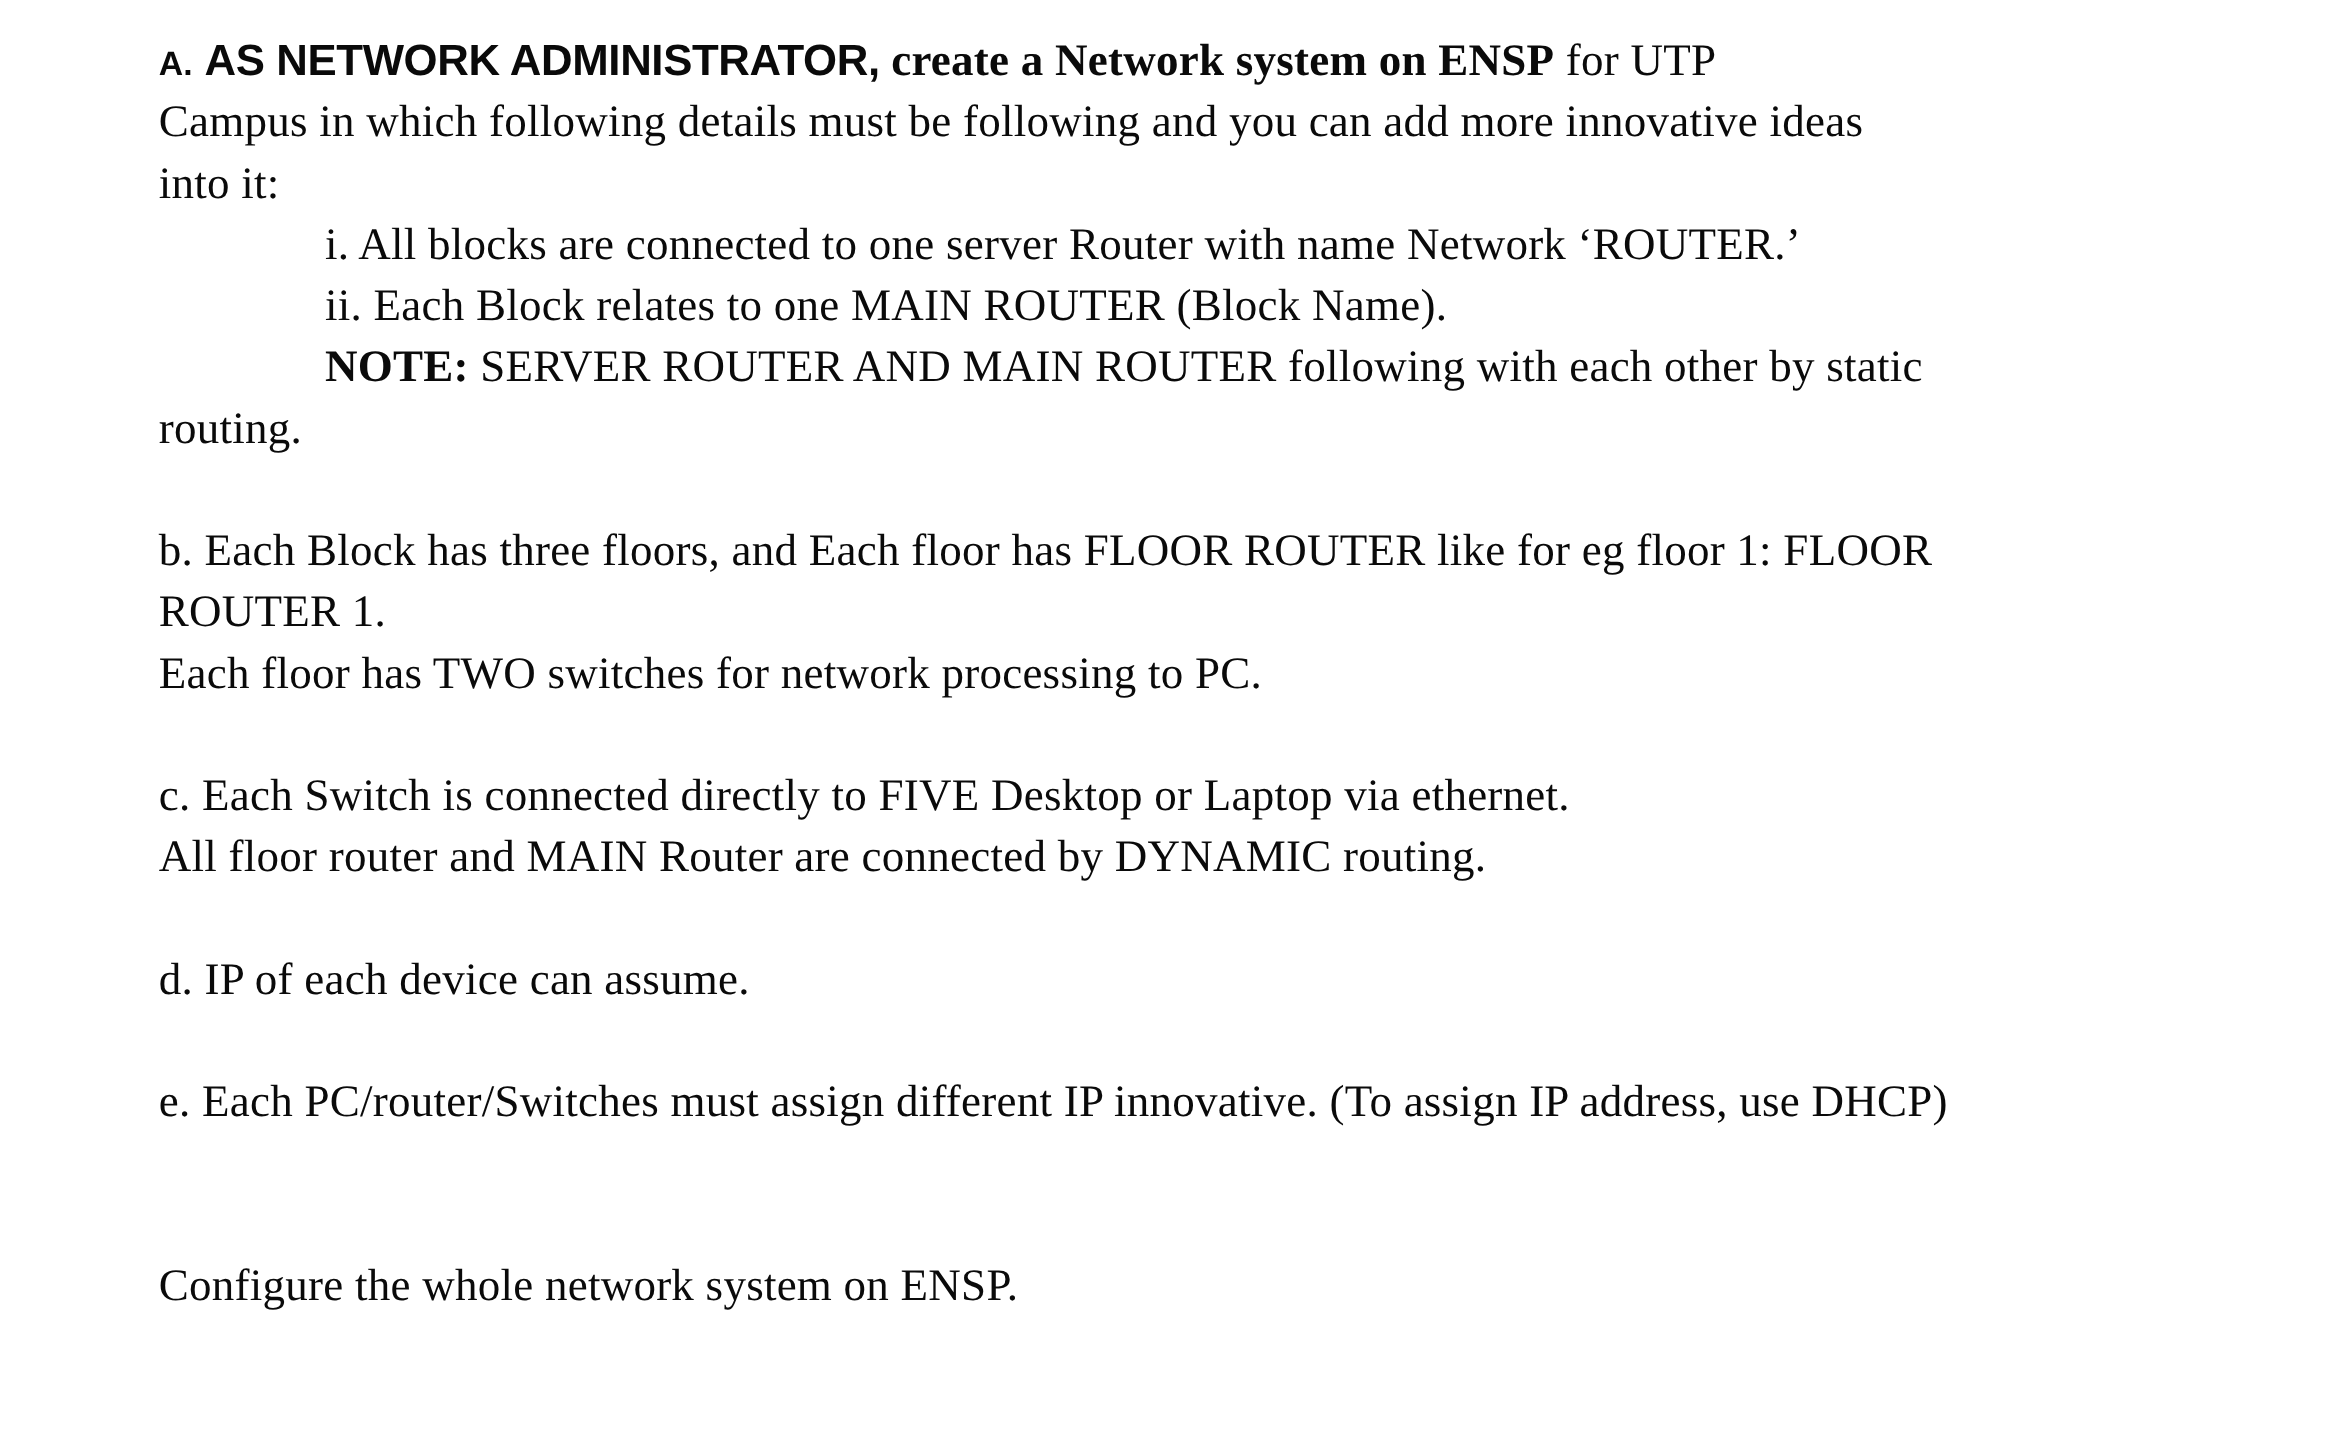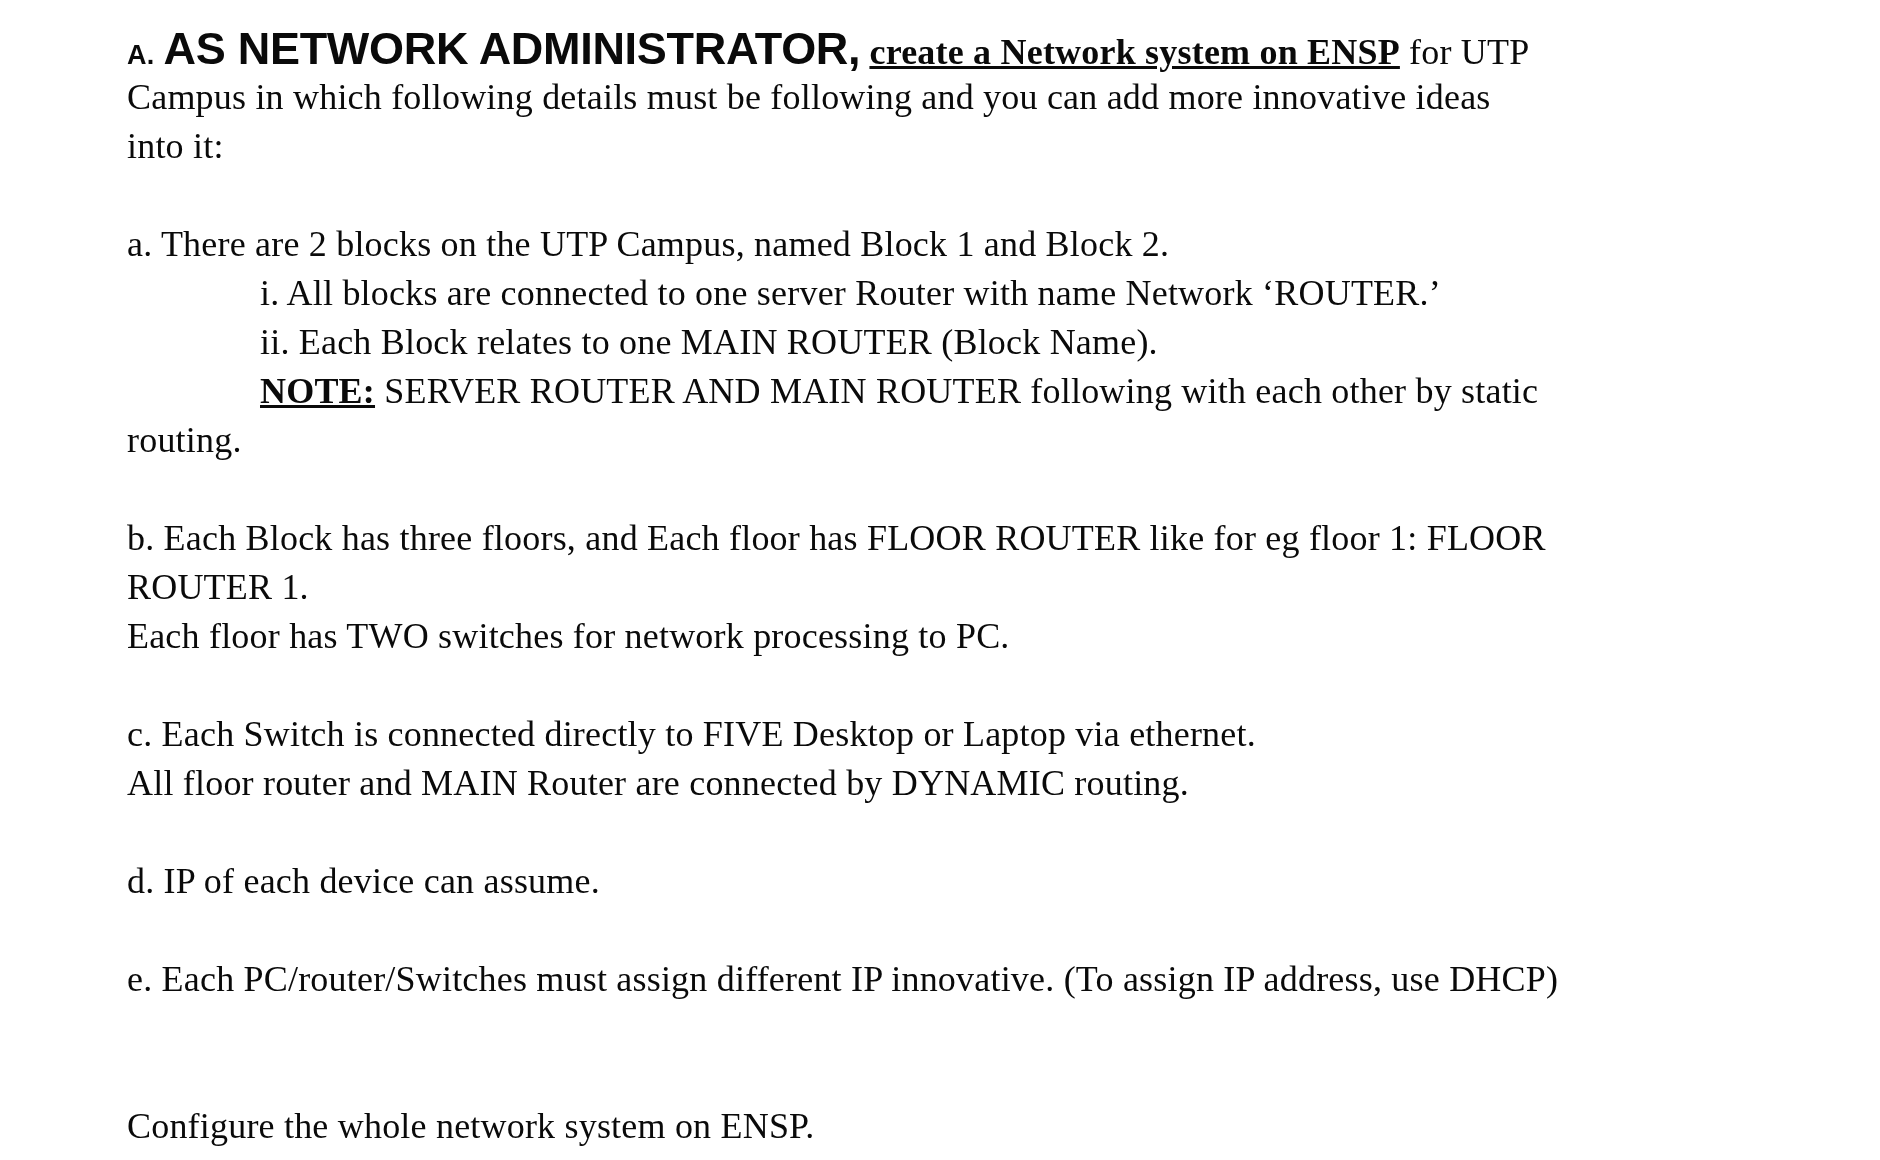--- a/index.html
+++ b/index.html
@@ -35,38 +35,36 @@
   .gap1 { margin-top: 49px; }
   .gap2 { margin-top: 98px; }
   .label-a {
     font-family: "Liberation Sans", sans-serif;
     font-weight: bold;
     font-size: 27px;
   }
   .bold-sans {
     font-family: "Liberation Sans", sans-serif;
     font-weight: bold;
-    font-size: 45px;
+    font-size: 35px;
     letter-spacing: -0.3px;
   }
   .bold-serif {
     font-weight: bold;
-    text-decoration: underline;
   }
 </style>
 </head>
 <body>
 
 <div class="page">
 
   <p class="line"><span class="label-a">A.</span> <span class="bold-sans">AS NETWORK ADMINISTRATOR,</span> <span class="bold-serif">create a Network system on ENSP</span> <span>for UTP</span></p>
   <p class="line">Campus in which following details must be following and you can add more innovative ideas</p>
   <p class="line">into it:</p>
 
-  <p class="line gap1">a. There are 2 blocks on the UTP Campus, named Block 1 and Block 2.</p>
   <p class="line indent">i. All blocks are connected to one server Router with name Network ‘ROUTER.’</p>
   <p class="line indent">ii. Each Block relates to one MAIN ROUTER (Block Name).</p>
   <p class="line indent"><span class="bold-serif">NOTE:</span> <span>SERVER ROUTER AND MAIN ROUTER following with each other by static</span></p>
   <p class="line">routing.</p>
 
   <p class="line gap1">b. Each Block has three floors, and Each floor has FLOOR ROUTER like for eg floor 1: FLOOR</p>
   <p class="line">ROUTER 1.</p>
   <p class="line">Each floor has TWO switches for network processing to PC.</p>
   <p class="line gap1">c. Each Switch is connected directly to FIVE Desktop or Laptop via ethernet.</p>
 

